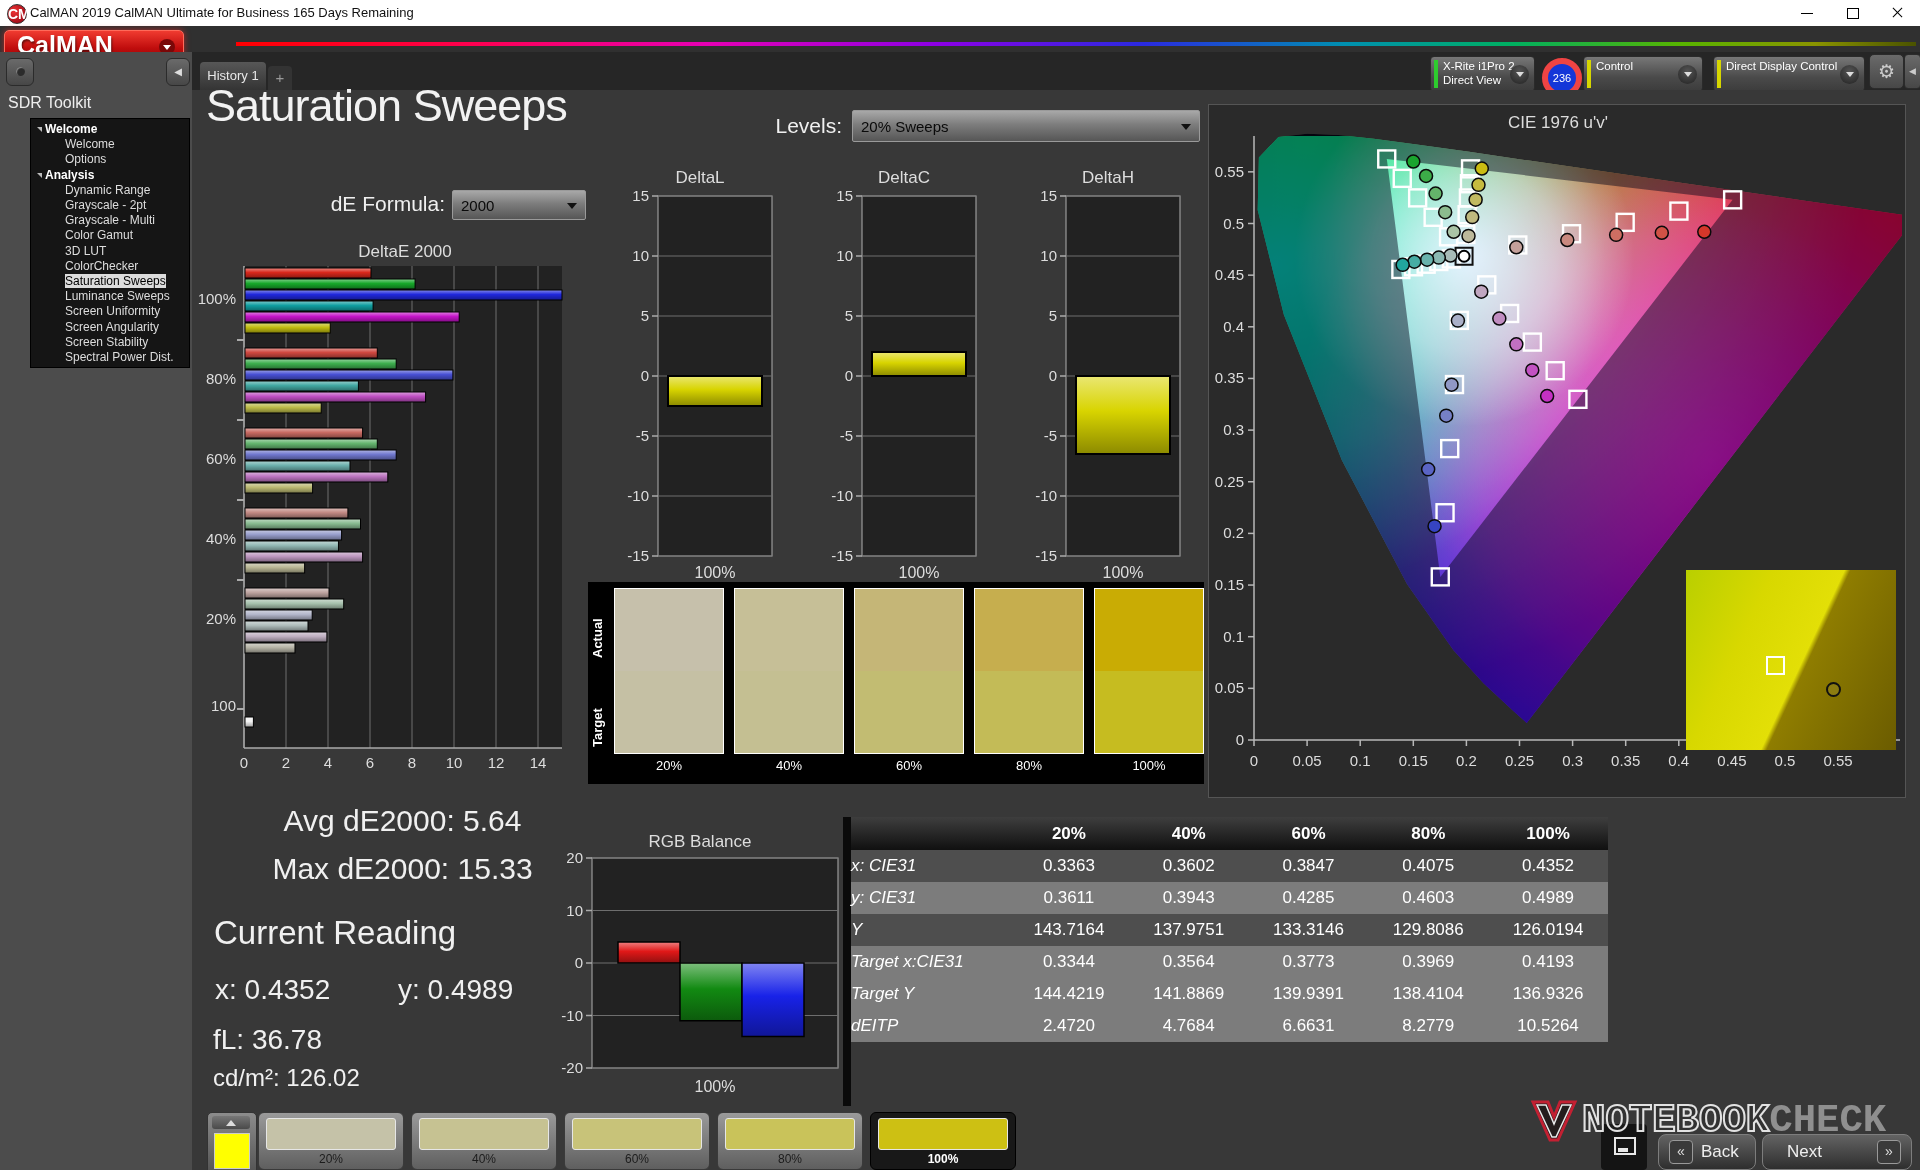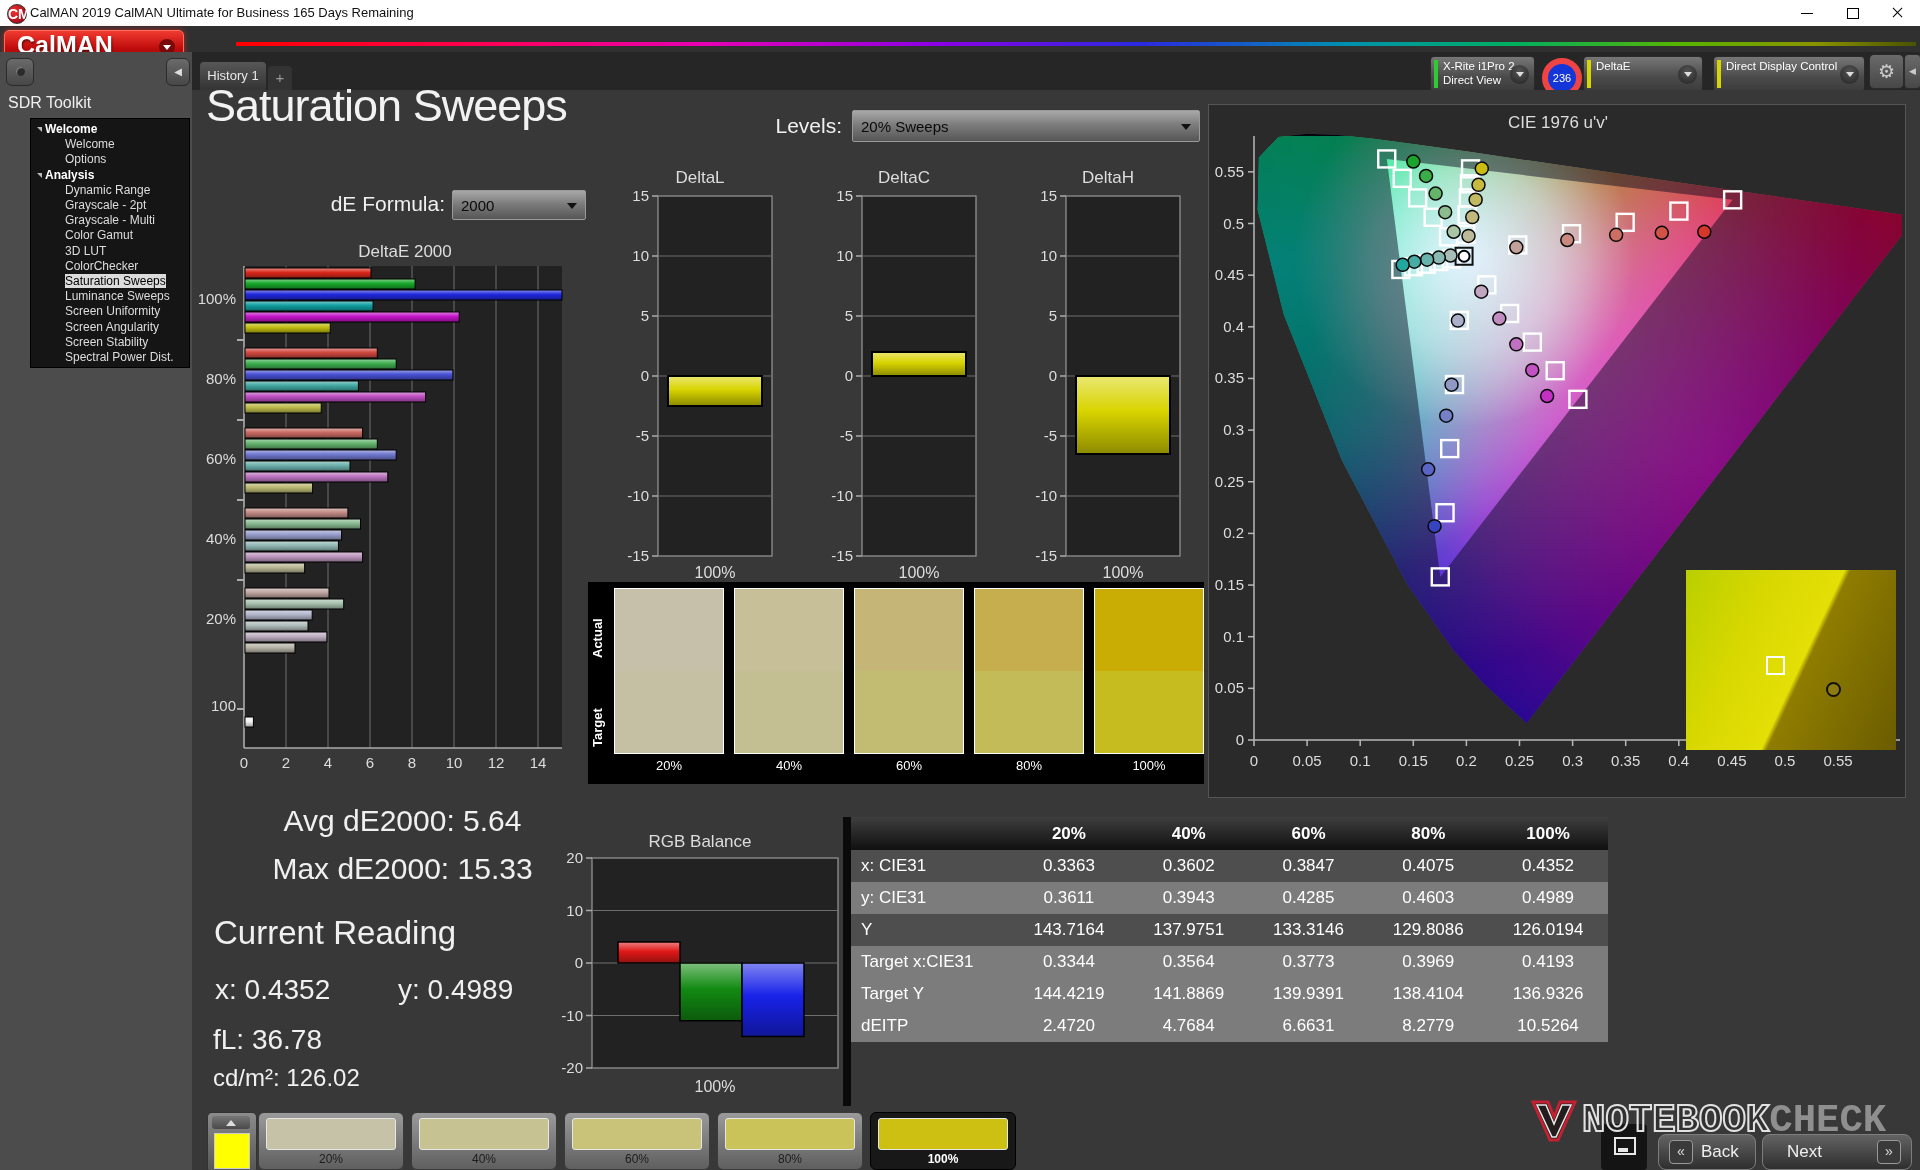--- a/index.html
+++ b/index.html
@@ -84,21 +84,21 @@
   #cie-inset .ci{position:absolute;width:11px;height:11px;border-radius:50%;background:#8c7c10;border:2px solid #111;}
   
   .stat{position:absolute;color:#f0f0f0;}
   
   #table-left{left:843px;top:817px;width:8px;height:289px;background:#0a0a0a;}
   #table-box{left:851px;top:817px;width:757px;font-size:17px;color:#fff;}
   .trow{display:flex;height:32px;align-items:center;}
   .trow.hdr{height:33px;background:linear-gradient(#3e3e3e,#101010);font-weight:bold;}
   .trow.dark{background:#4e4e4e;}
   .trow.light{background:#7c7c7c;}
-  .tlabel{width:158px;padding-left:10px;box-sizing:border-box;flex:none;}
+  .tlabel{width:158px;box-sizing:border-box;flex:none;font-style:italic;}
   .tcell{flex:1;text-align:center;}
   
   #mini-panel{left:207px;top:1112px;width:48px;height:58px;border-radius:5px 5px 0 0;
      background:linear-gradient(#8c8c8c,#565656);border:1px solid #333;}
   #mini-up{position:absolute;left:4px;top:3px;width:38px;height:13px;border-radius:3px;
      background:linear-gradient(#777,#4a4a4a);text-align:center;}
   #mini-up .tri{margin:4px auto 0;width:0;height:0;border-left:5px solid transparent;border-right:5px solid transparent;border-bottom:6px solid #ddd;}
   #mini-yellow{position:absolute;left:6px;top:20px;width:34px;height:34px;background:#ffff00;border:1px solid #ccc;}
   .bswatch{position:absolute;top:1112px;width:146px;height:58px;border-radius:6px;box-sizing:border-box;}
   .bswatch.normal{background:linear-gradient(#9a9a9a,#5f5f5f);border:1px solid #3a3a3a;}
@@ -160,21 +160,21 @@
   <div class="cbar" id="meter-bar" style="background: rgb(46, 204, 46);"></div>
   <div class="t1">X-Rite i1Pro 2</div>
   <div class="t2">Direct View</div>
   <div class="dd-circle">
       <div class="tri"></div>
     </div>
 </div>
 <div class="abs" id="badge236">236</div>
 <div class="abs dd-widget" style="left:1583px;top:56px;width:118px;">
   <div class="cbar" id="source-bar" style="background: rgb(214, 214, 0);"></div>
-  <div class="t1">DeltaE</div>
+  <div class="t1">Control</div>
   <div class="dd-circle">
       <div class="tri"></div>
     </div>
 </div>
 <div class="abs dd-widget" style="left:1713px;top:56px;width:150px;">
   <div class="cbar" id="ddc-bar" style="background: rgb(214, 214, 0);"></div>
   <div class="t1">Direct Display Control</div>
   <div class="dd-circle">
       <div class="tri"></div>
     </div>

